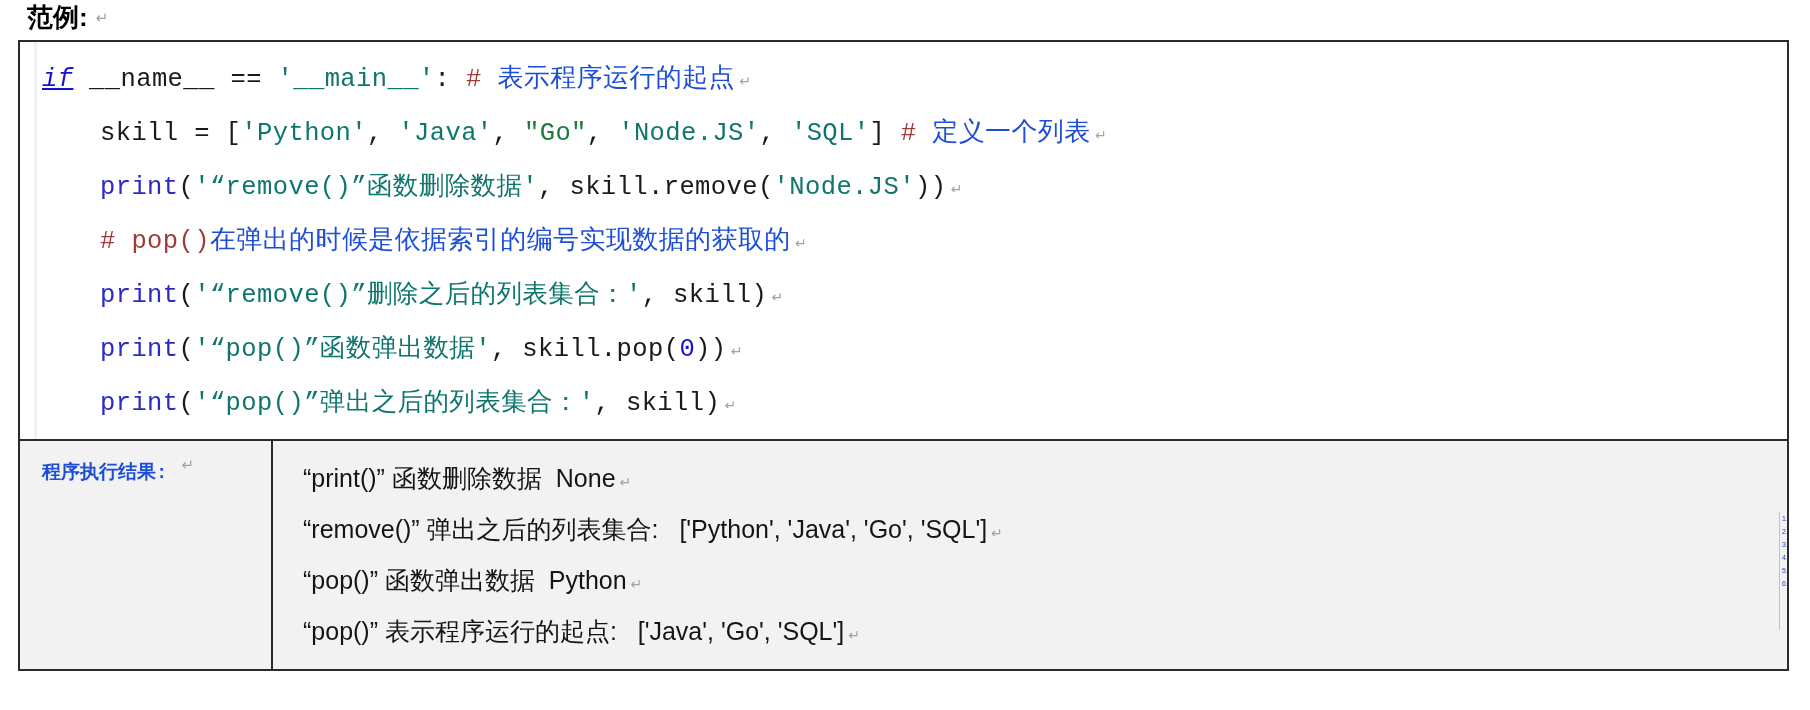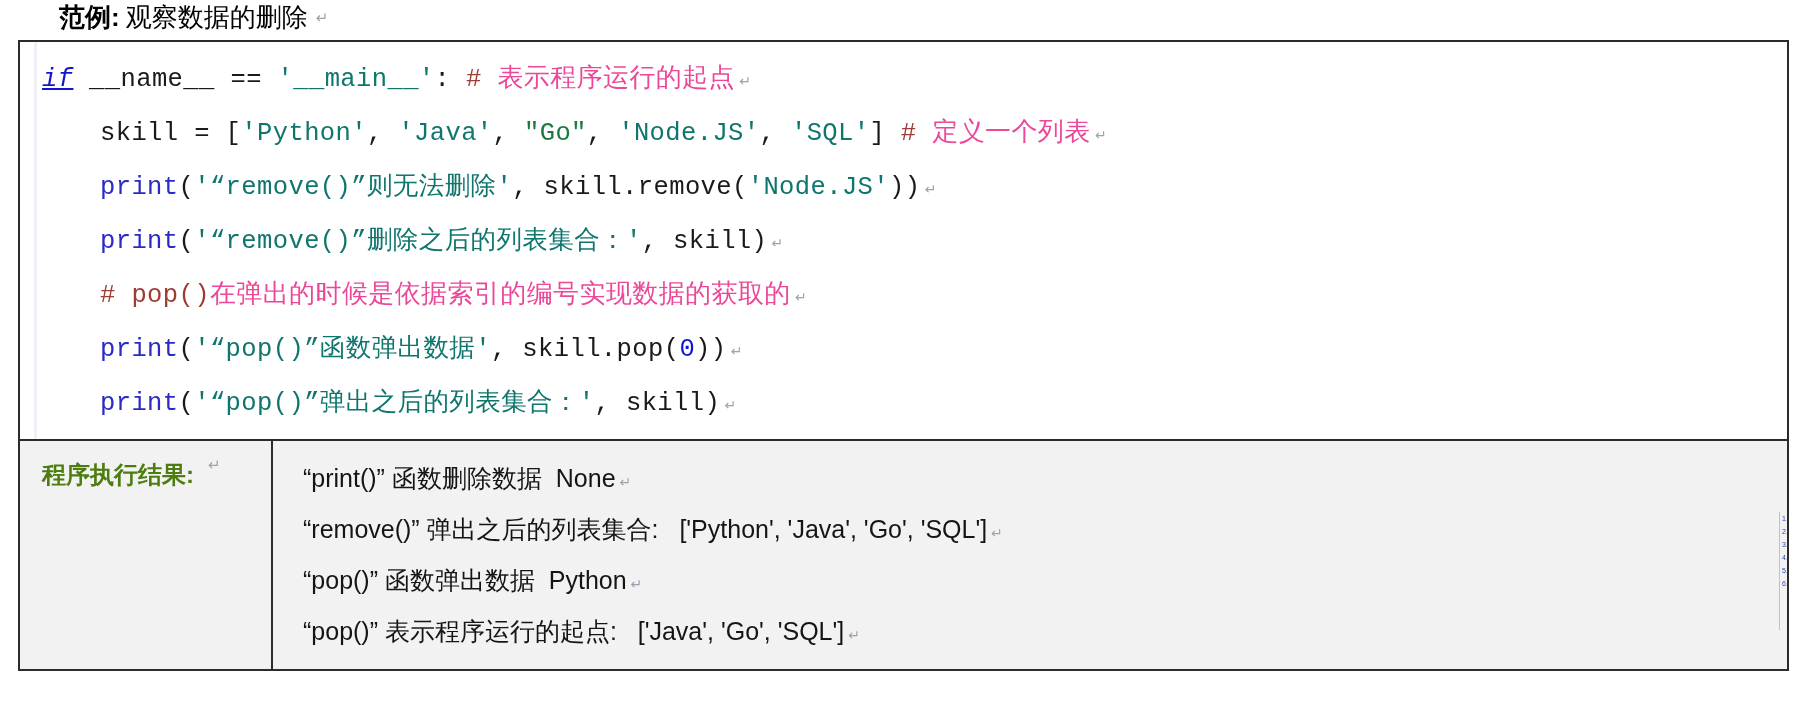--- a/index.html
+++ b/index.html
@@ -16,21 +16,20 @@
   }
 
   
   .doc-heading {
     position: absolute;
     left: 27px;
     top: 0px;
     display: flex;
     align-items: baseline;
     white-space: nowrap;
-    margin-left: 32px;
   }
   .doc-heading .label {
     font-family: "Liberation Sans", sans-serif;
     font-weight: bold;
     font-size: 26px;
     color: #000000;
     letter-spacing: 0px;
   }
   .doc-heading .title {
     font-family: "Liberation Sans", sans-serif;
@@ -83,21 +82,21 @@
     padding-left: 22px;
     color: #1a1a1a;
     letter-spacing: 0.4px;
   }
   .code-line.indent { padding-left: 80px; }
 
   .kw      { color: #1414cc; }
   .fn      { color: #2b2bc4; }
   .str     { color: #0f766e; }
   .str-dq  { color: #1b7a3e; }
-  .cmt     { color: #ec4899; font-family: "Liberation Serif", serif; font-size: 26px; }
+  .cmt     { color: #1d4ed8; font-family: "Liberation Serif", serif; font-size: 26px; }
   .cmt-mono{ color: #9e3c35; font-family: "Liberation Mono", monospace; font-size: 25.5px; }
   .cn      { font-family: "Liberation Serif", serif; }
   .num     { color: #1414cc; }
   .plain   { color: #1a1a1a; text-align: center; }
   .us      { text-decoration: underline; font-style: italic; }
 
   .line-mark {
     color: #9aa4b0;
     font-size: 14px;
     font-family: "Liberation Sans", sans-serif;
@@ -112,24 +111,24 @@
   .result-label-cell {
     width: 253px;
     min-width: 253px;
     border-right: 2px solid #2b2b2b;
     box-sizing: border-box;
     padding: 18px 0 0 22px;
     display: flex;
     align-items: flex-start;
   }
   .result-label {
-    font-family: Liberation Sans, sans-serif;
+    font-family: Liberation Mono, monospace;
     font-weight: bold;
-    font-size: 24px;
-    color: #4d7c0f;
+    font-size: 19px;
+    color: #1d4ed8;
     white-space: nowrap;
   }
   .result-lines-cell {
     flex: 1;
     padding: 14px 0 10px 30px;
     box-sizing: border-box;
   }
   .result-line {
     font-family: "Liberation Sans", sans-serif;
     font-size: 25px;
@@ -153,32 +152,31 @@
     overflow: hidden;
     height: 118px;
   }
   .margin-notes div { white-space: nowrap; }
 </style>
 </head>
 <body>
 
 <div class="doc-heading">
   <span class="label">范例:</span>
-  <span class="title">观察数据的删除</span>
   <span class="pilcrow">↵</span>
 </div>
 
 <div class="code-table">
 
   <div class="code-body" id="code-block">
       <div class="code-line"><span class="kw us">if</span><span class="plain"> __name__ == </span><span class="str">'__main__'</span><span class="plain">: </span><span class="cmt-mono"># </span><span class="cmt">表示程序运行的起点</span><span class="line-mark"> ↵</span></div>
       <div class="code-line indent"><span class="plain">skill = [</span><span class="str">'Python'</span><span class="plain">, </span><span class="str">'Java'</span><span class="plain">, </span><span class="str-dq">"Go"</span><span class="plain">, </span><span class="str">'Node.JS'</span><span class="plain">, </span><span class="str">'SQL'</span><span class="plain">] </span><span class="cmt-mono"># </span><span class="cmt">定义一个列表</span><span class="line-mark"> ↵</span></div>
-      <div class="code-line indent"><span class="fn">print</span><span class="plain">(</span><span class="str">'“remove()”</span><span class="str cn">则无法删除</span><span class="str">'</span><span class="plain">, skill.remove(</span><span class="str">'Node.JS'</span><span class="plain">))</span><span class="line-mark"> ↵</span></div>
+      <div class="code-line indent"><span class="fn">print</span><span class="plain">(</span><span class="str">'“remove()”</span><span class="str cn">函数删除数据</span><span class="str">'</span><span class="plain">, skill.remove(</span><span class="str">'Node.JS'</span><span class="plain">))</span><span class="line-mark"> ↵</span></div>
+      <div class="code-line indent"><span class="cmt-mono"># pop()</span><span class="cmt">在弹出的时候是依据索引的编号实现数据的获取的</span><span class="line-mark"> ↵</span></div>
       <div class="code-line indent"><span class="fn">print</span><span class="plain">(</span><span class="str">'“remove()”</span><span class="str cn">删除之后的列表集合：</span><span class="str">'</span><span class="plain">, skill)</span><span class="line-mark"> ↵</span></div>
-      <div class="code-line indent"><span class="cmt-mono"># pop()</span><span class="cmt">在弹出的时候是依据索引的编号实现数据的获取的</span><span class="line-mark"> ↵</span></div>
       <div class="code-line indent"><span class="fn">print</span><span class="plain">(</span><span class="str">'“pop()”</span><span class="str cn">函数弹出数据</span><span class="str">'</span><span class="plain">, skill.pop(</span><span class="num">0</span><span class="plain">))</span><span class="line-mark"> ↵</span></div>
       <div class="code-line indent"><span class="fn">print</span><span class="plain">(</span><span class="str">'“pop()”</span><span class="str cn">弹出之后的列表集合：</span><span class="str">'</span><span class="plain">, skill)</span><span class="line-mark"> ↵</span></div>
     </div>
 
   <div class="result-row">
     <div class="result-label-cell">
       <span class="result-label">程序执行结果:</span>
       <span class="pilcrow" style="margin-left:14px;">↵</span>
     </div>
     <div class="result-lines-cell" id="result-lines">

